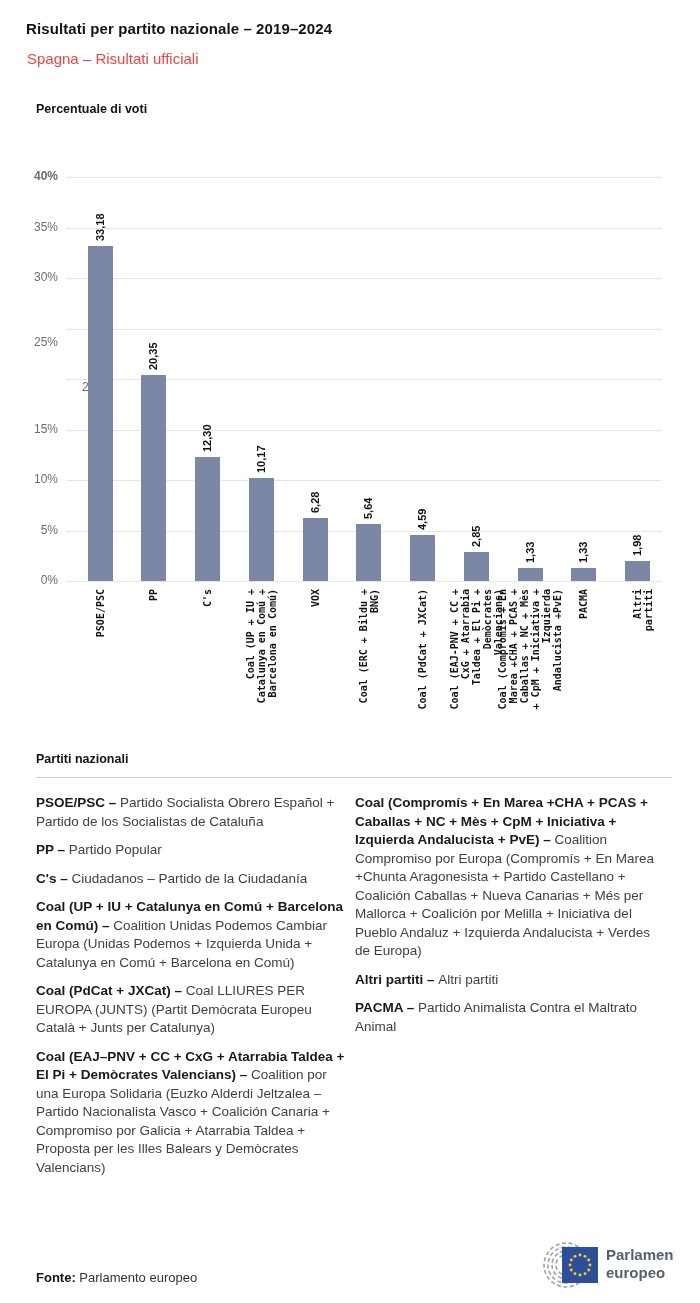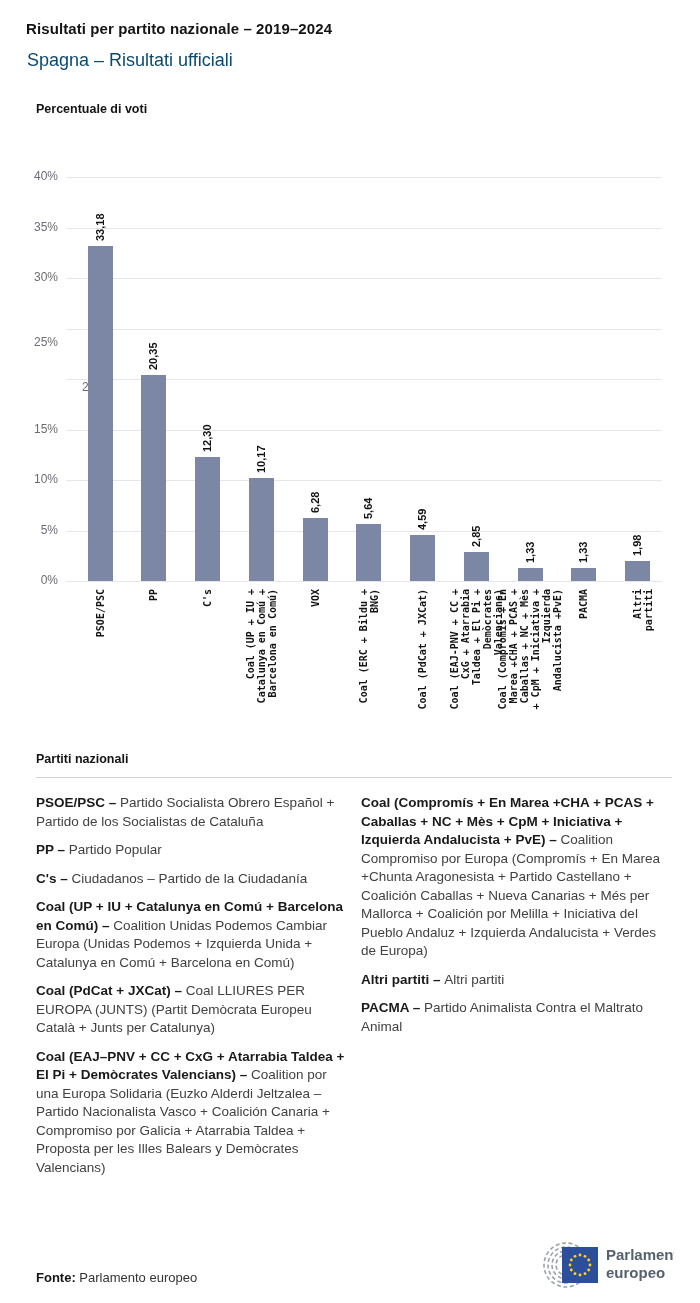--- a/index.html
+++ b/index.html
@@ -2,59 +2,59 @@
 <html><head>
 <meta charset="utf-8">
 <style>
   html,body{margin:0;padding:0;}
   body{
     width:700px;height:1303px;position:relative;background:#ffffff;
     font-family:"Liberation Sans", sans-serif;color:#1a1a1a;overflow:hidden;
   }
   
   .title{position:absolute;left:26px;top:20px;font-size:15px;font-weight:bold;color:#141414;letter-spacing:.1px;}
-  .subtitle{position:absolute;left:27px;top:50px;font-size:18px;color:#0c4a6e;}
+  .subtitle{position:absolute;left:27px;top:50px;font-size:15px;color:#ef4444;}
   .chart-heading{position:absolute;left:36px;top:102px;font-size:12.5px;font-weight:bold;color:#141414;}
   
   #chart-area{position:absolute;left:0;top:140px;width:700px;height:592px;}
   .gridline{position:absolute;height:1px;background:#e6e6e9;}
   .ylabel{position:absolute;left:0;width:58px;text-align:right;font-size:12px;color:#6b6b75;}
   .bar{position:absolute;background:#7b87a5;}
   .vlabel{
     position:absolute;font-size:11px;font-weight:bold;color:#111;white-space:nowrap;
     line-height:13px;transform-origin:top left;transform:rotate(-90deg);
   }
   .xlabel{
     position:absolute;font-family:"DejaVu Sans Mono", monospace;font-size:10px;font-weight:bold;
     color:#141414;line-height:11px;white-space:pre-line;text-align:right;
     transform-origin:top left;transform:rotate(-90deg) translateX(-100%);
   }
   
   #legend{position:absolute;left:36px;top:740px;width:636px;}
   .legend-heading{font-size:12.5px;font-weight:bold;color:#141414;margin:12px 0 11px 0;}
   .legend-divider{height:1px;background:#cfcfcf;margin:0 0 6px 0;}
-  .legend-cols{display:flex;gap:14px;}
+  .legend-cols{display:flex;gap:8px;}
   .legend-col{width:311px;}
   .entry{margin:10px 0 0 0;font-size:13.5px;line-height:18.5px;color:#414141;}
   .entry b{color:#1a1a1a;}
   
   .source{position:absolute;left:36px;top:1270px;font-size:13px;color:#333;}
   .source b{color:#141414;}
   .logo{position:absolute;right:26px;top:1240px;width:152px;height:50px;}
 </style>
 </head>
 <body>
 
 <div class="title">Risultati per partito nazionale – 2019–2024</div>
 <div class="subtitle">Spagna – Risultati ufficiali</div>
 <div class="chart-heading">Percentuale di voti</div>
 
 <div id="chart-area">
     <div class="gridline" style="left: 66px; width: 596px; top: 37px;"></div>
-    <div class="ylabel" style="top: 29px;">40%</div>
+    <div class="ylabel" style="top: 29px; font-weight: bold;">40%</div>
     <div class="gridline" style="left: 66px; width: 596px; top: 87.5px;"></div>
     <div class="ylabel" style="top: 79.5px;">35%</div>
     <div class="gridline" style="left: 66px; width: 596px; top: 138px;"></div>
     <div class="ylabel" style="top: 130px;">30%</div>
     <div class="gridline" style="left: 66px; width: 596px; top: 188.5px;"></div>
     <div class="ylabel" style="top: 195px;">25%</div>
     <div class="gridline" style="left: 66px; width: 596px; top: 239px;"></div>
     <div class="ylabel" style="top: 240px; padding-left: 48px;">20%</div>
     <div class="gridline" style="left: 66px; width: 596px; top: 289.5px;"></div>
     <div class="ylabel" style="top: 282px;">15%</div>

